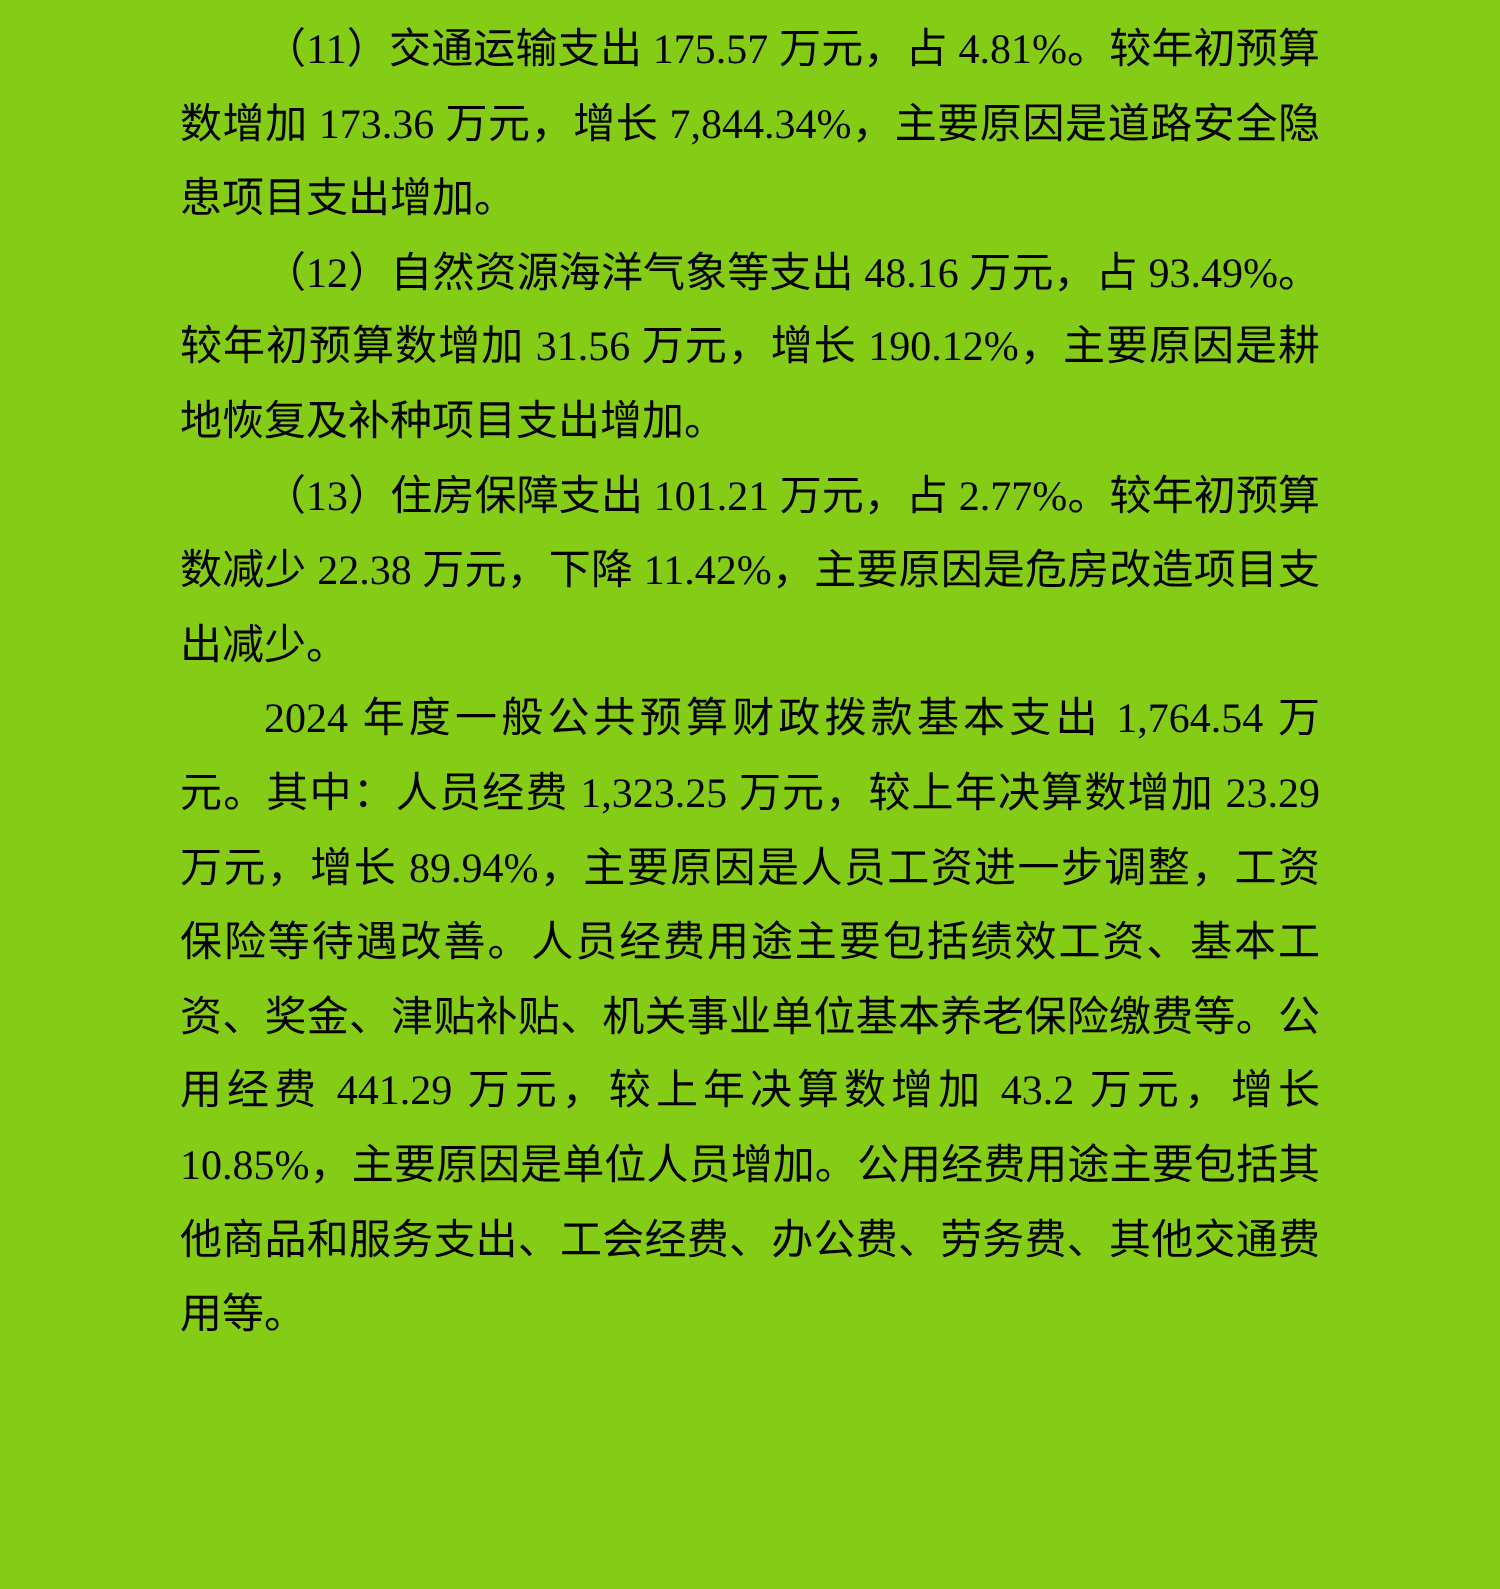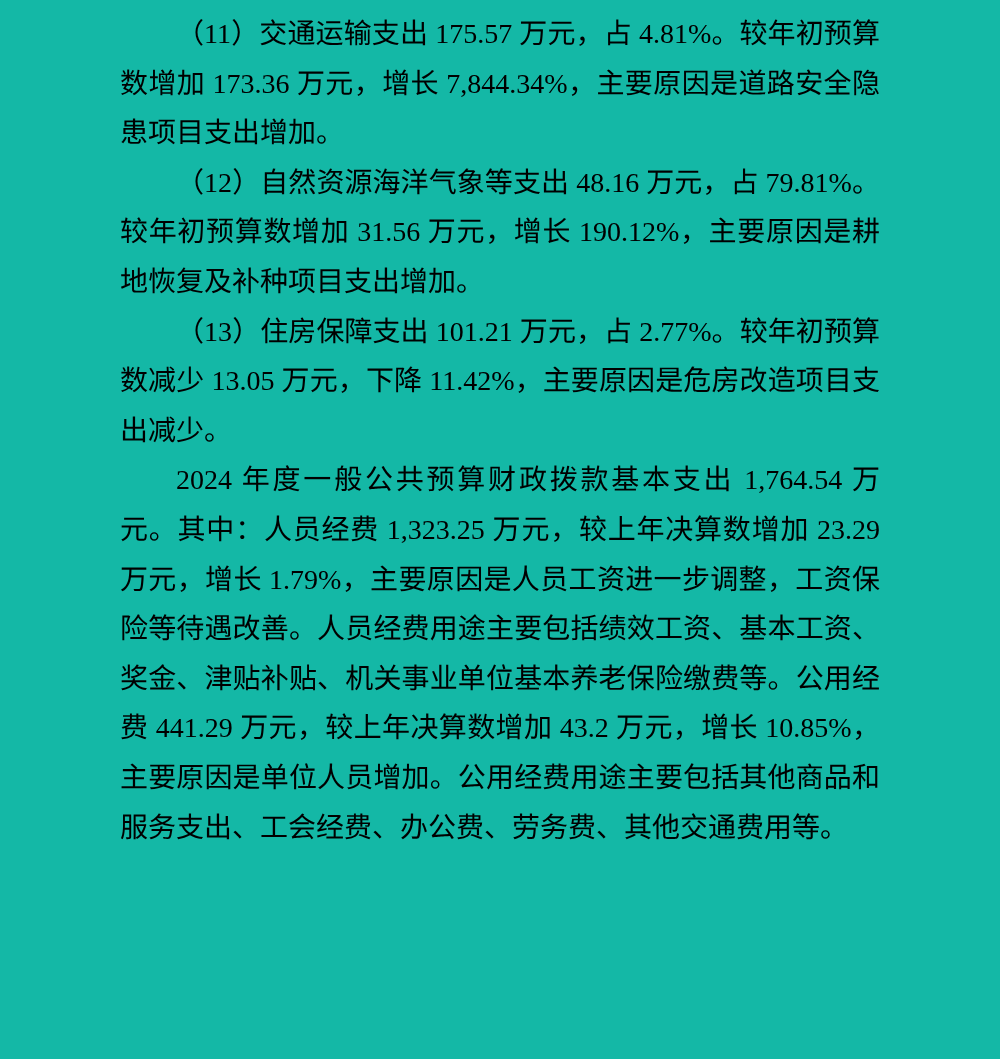--- a/index.html
+++ b/index.html
@@ -8,21 +8,21 @@
   }
   body {
     width: 1000px;
     height: 1059px;
     background: #ffffff;
     overflow: hidden;
   }
   .page {
     width: 1000px;
     height: 1059px;
-    background: #14b8a6;
+    background: #84cc16;
     box-sizing: border-box;
   }
   .doc-body {
     box-sizing: border-box;
     padding: 9px 120px 0 120px;
     color: #000000;
     font-family: "Liberation Serif", "DejaVu Serif", serif;
   }
   .para {
     margin: 0;
@@ -38,17 +38,17 @@
     
     font-weight: normal;
   }
 </style>
 </head>
 <body>
 
 <div class="page">
   <div class="doc-body">
     <p class="para body">（11）交通运输支出 175.57 万元，占 4.81%。较年初预算数增加 173.36 万元，增长 7,844.34%，主要原因是道路安全隐患项目支出增加。</p>
-    <p class="para body">（12）自然资源海洋气象等支出 48.16 万元，占 79.81%。较年初预算数增加 31.56 万元，增长 190.12%，主要原因是耕地恢复及补种项目支出增加。</p>
-    <p class="para body">（13）住房保障支出 101.21 万元，占 2.77%。较年初预算数减少 13.05 万元，下降 11.42%，主要原因是危房改造项目支出减少。</p>
-    <p class="para body">2024 年度一般公共预算财政拨款基本支出 1,764.54 万元。其中：人员经费 1,323.25 万元，较上年决算数增加 23.29 万元，增长 1.79%，主要原因是人员工资进一步调整，工资保险等待遇改善。人员经费用途主要包括绩效工资、基本工资、奖金、津贴补贴、机关事业单位基本养老保险缴费等。公用经费 441.29 万元，较上年决算数增加 43.2 万元，增长 10.85%，主要原因是单位人员增加。公用经费用途主要包括其他商品和服务支出、工会经费、办公费、劳务费、其他交通费用等。</p>
+    <p class="para body">（12）自然资源海洋气象等支出 48.16 万元，占 93.49%。较年初预算数增加 31.56 万元，增长 190.12%，主要原因是耕地恢复及补种项目支出增加。</p>
+    <p class="para body">（13）住房保障支出 101.21 万元，占 2.77%。较年初预算数减少 22.38 万元，下降 11.42%，主要原因是危房改造项目支出减少。</p>
+    <p class="para body">2024 年度一般公共预算财政拨款基本支出 1,764.54 万元。其中：人员经费 1,323.25 万元，较上年决算数增加 23.29 万元，增长 89.94%，主要原因是人员工资进一步调整，工资保险等待遇改善。人员经费用途主要包括绩效工资、基本工资、奖金、津贴补贴、机关事业单位基本养老保险缴费等。公用经费 441.29 万元，较上年决算数增加 43.2 万元，增长 10.85%，主要原因是单位人员增加。公用经费用途主要包括其他商品和服务支出、工会经费、办公费、劳务费、其他交通费用等。</p>
   </div>
 </div>
 
 </body></html>

